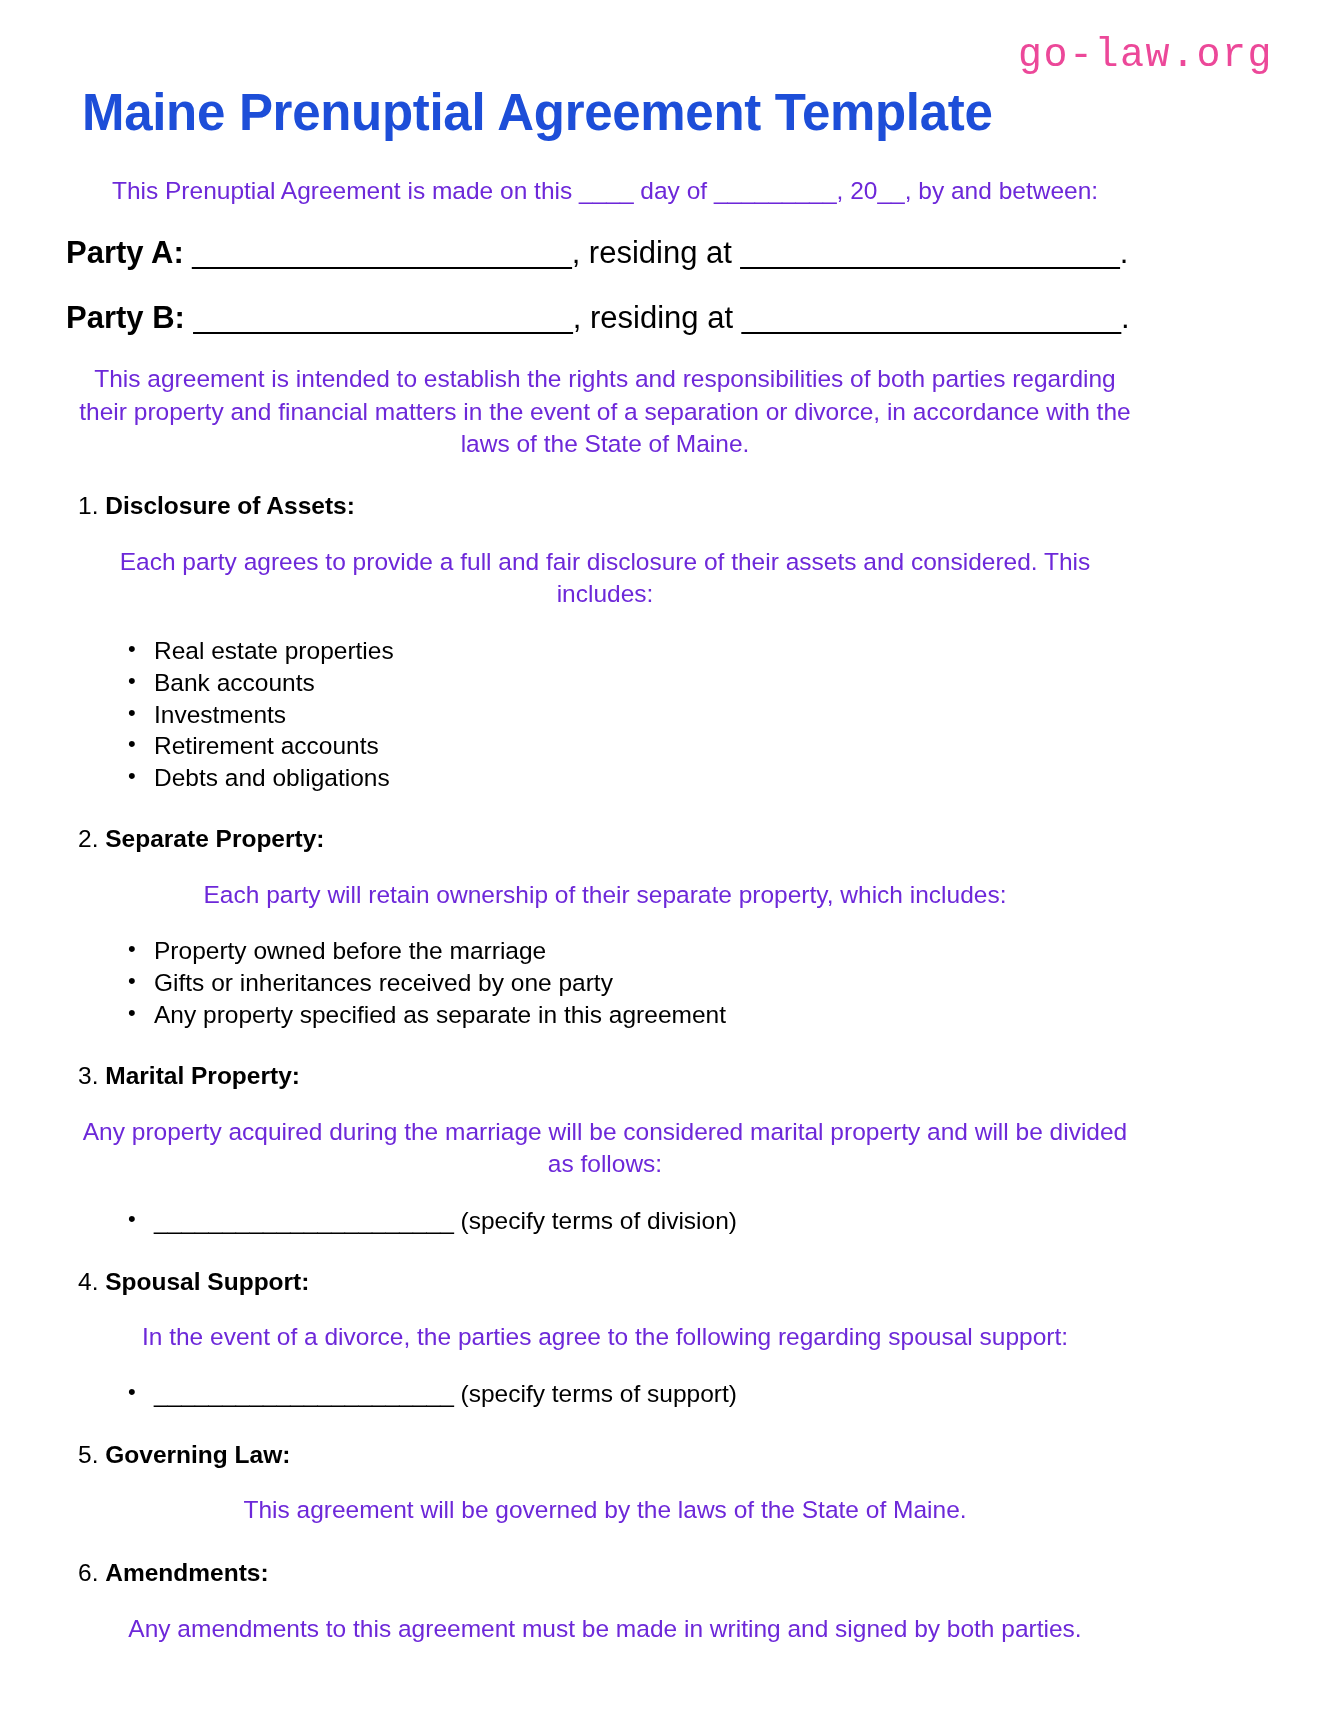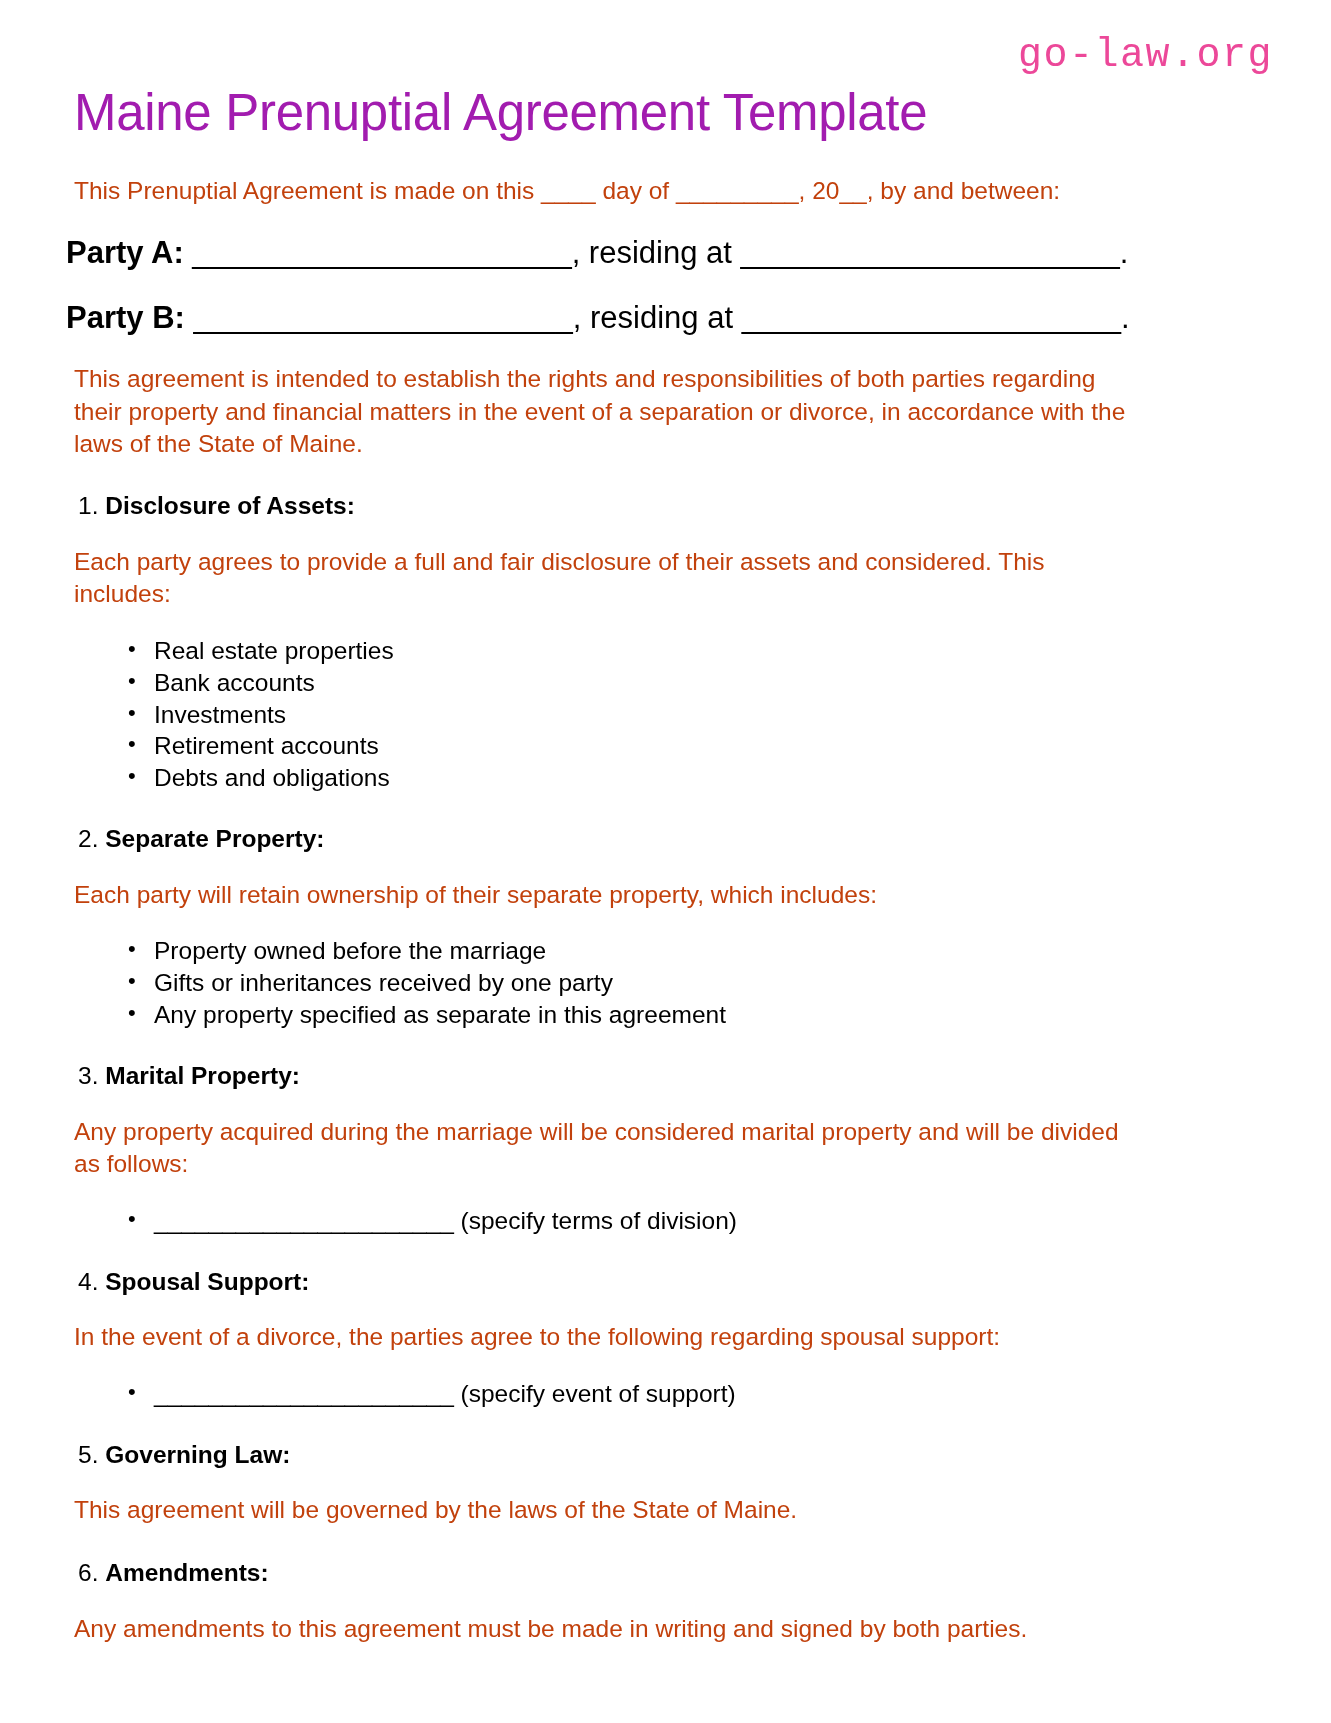--- a/index.html
+++ b/index.html
@@ -34,31 +34,32 @@
   }
   .content {
     position: absolute;
     left: 66px;
     top: 84px;
     width: 1070px;
   }
   h1.doc-title {
     font-family: "Liberation Sans", "DejaVu Sans", sans-serif;
     font-size: 51px;
-    font-weight: normal;
+    font-weight: bold;
     line-height: 1.12;
-    margin: 0 0 34px 8px;
+    margin: 0 0 34px 16px;
     letter-spacing: -0.3px;
-    color: #a21caf;
+    color: #1d4ed8;
   }
   p.para {
     font-size: 24.5px;
     line-height: 1.32;
     margin: 0 0 26px 8px;
-    color: #c2410c;
+    color: #6d28d9;
+    text-align: center;
   }
   p.party {
     font-size: 31px;
     line-height: 1.32;
     margin: 0 0 24px 0;
   }
   p.party .lbl { font-weight: bold; }
   .blank { letter-spacing: 0px; }
   h2.section {
     font-size: 24.5px;
@@ -131,21 +132,21 @@
 
     <h2 class="section"><span class="num">3.</span> <span class="name">Marital Property:</span></h2>
     <p class="para">Any property acquired during the marriage will be considered marital property and will be divided as follows:</p>
     <ul class="bullets fill">
       <li>______________________ (specify terms of division)</li>
     </ul>
 
     <h2 class="section"><span class="num">4.</span> <span class="name">Spousal Support:</span></h2>
     <p class="para">In the event of a divorce, the parties agree to the following regarding spousal support:</p>
     <ul class="bullets fill">
-      <li>______________________ (specify event of support)</li>
+      <li>______________________ (specify terms of support)</li>
     </ul>
 
     <h2 class="section"><span class="num">5.</span> <span class="name">Governing Law:</span></h2>
     <p class="para">This agreement will be governed by the laws of the State of Maine.</p>
 
     <h2 class="section"><span class="num">6.</span> <span class="name">Amendments:</span></h2>
     <p class="para">Any amendments to this agreement must be made in writing and signed by both parties.</p>
 
   </div>
 </div>

